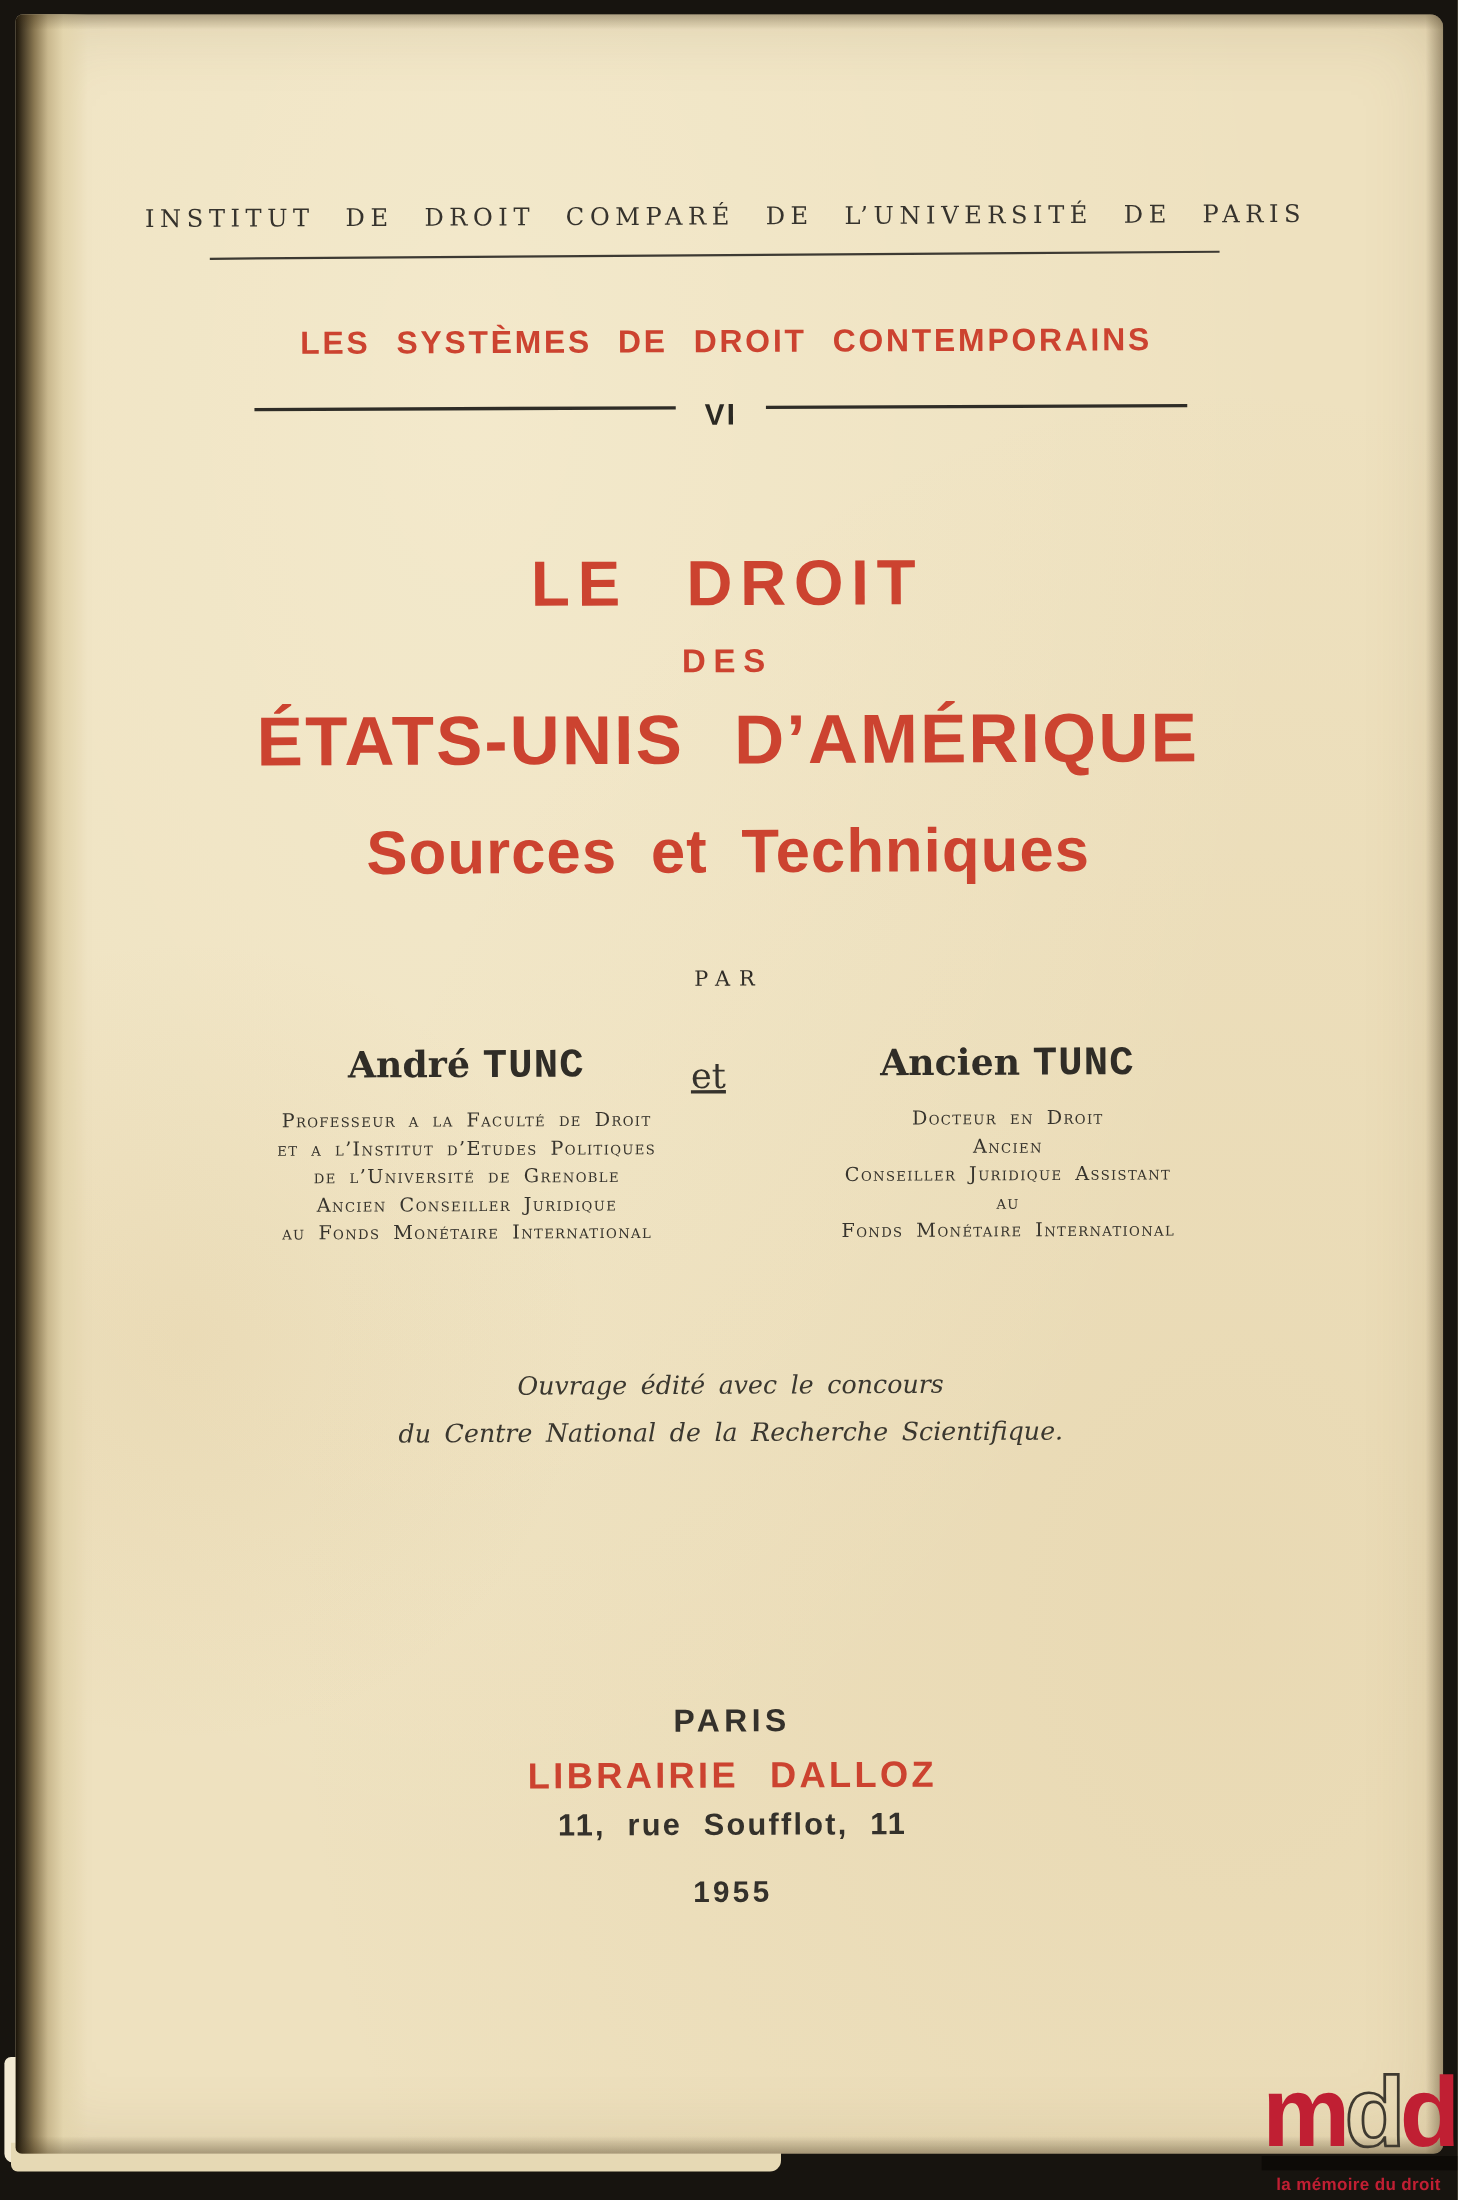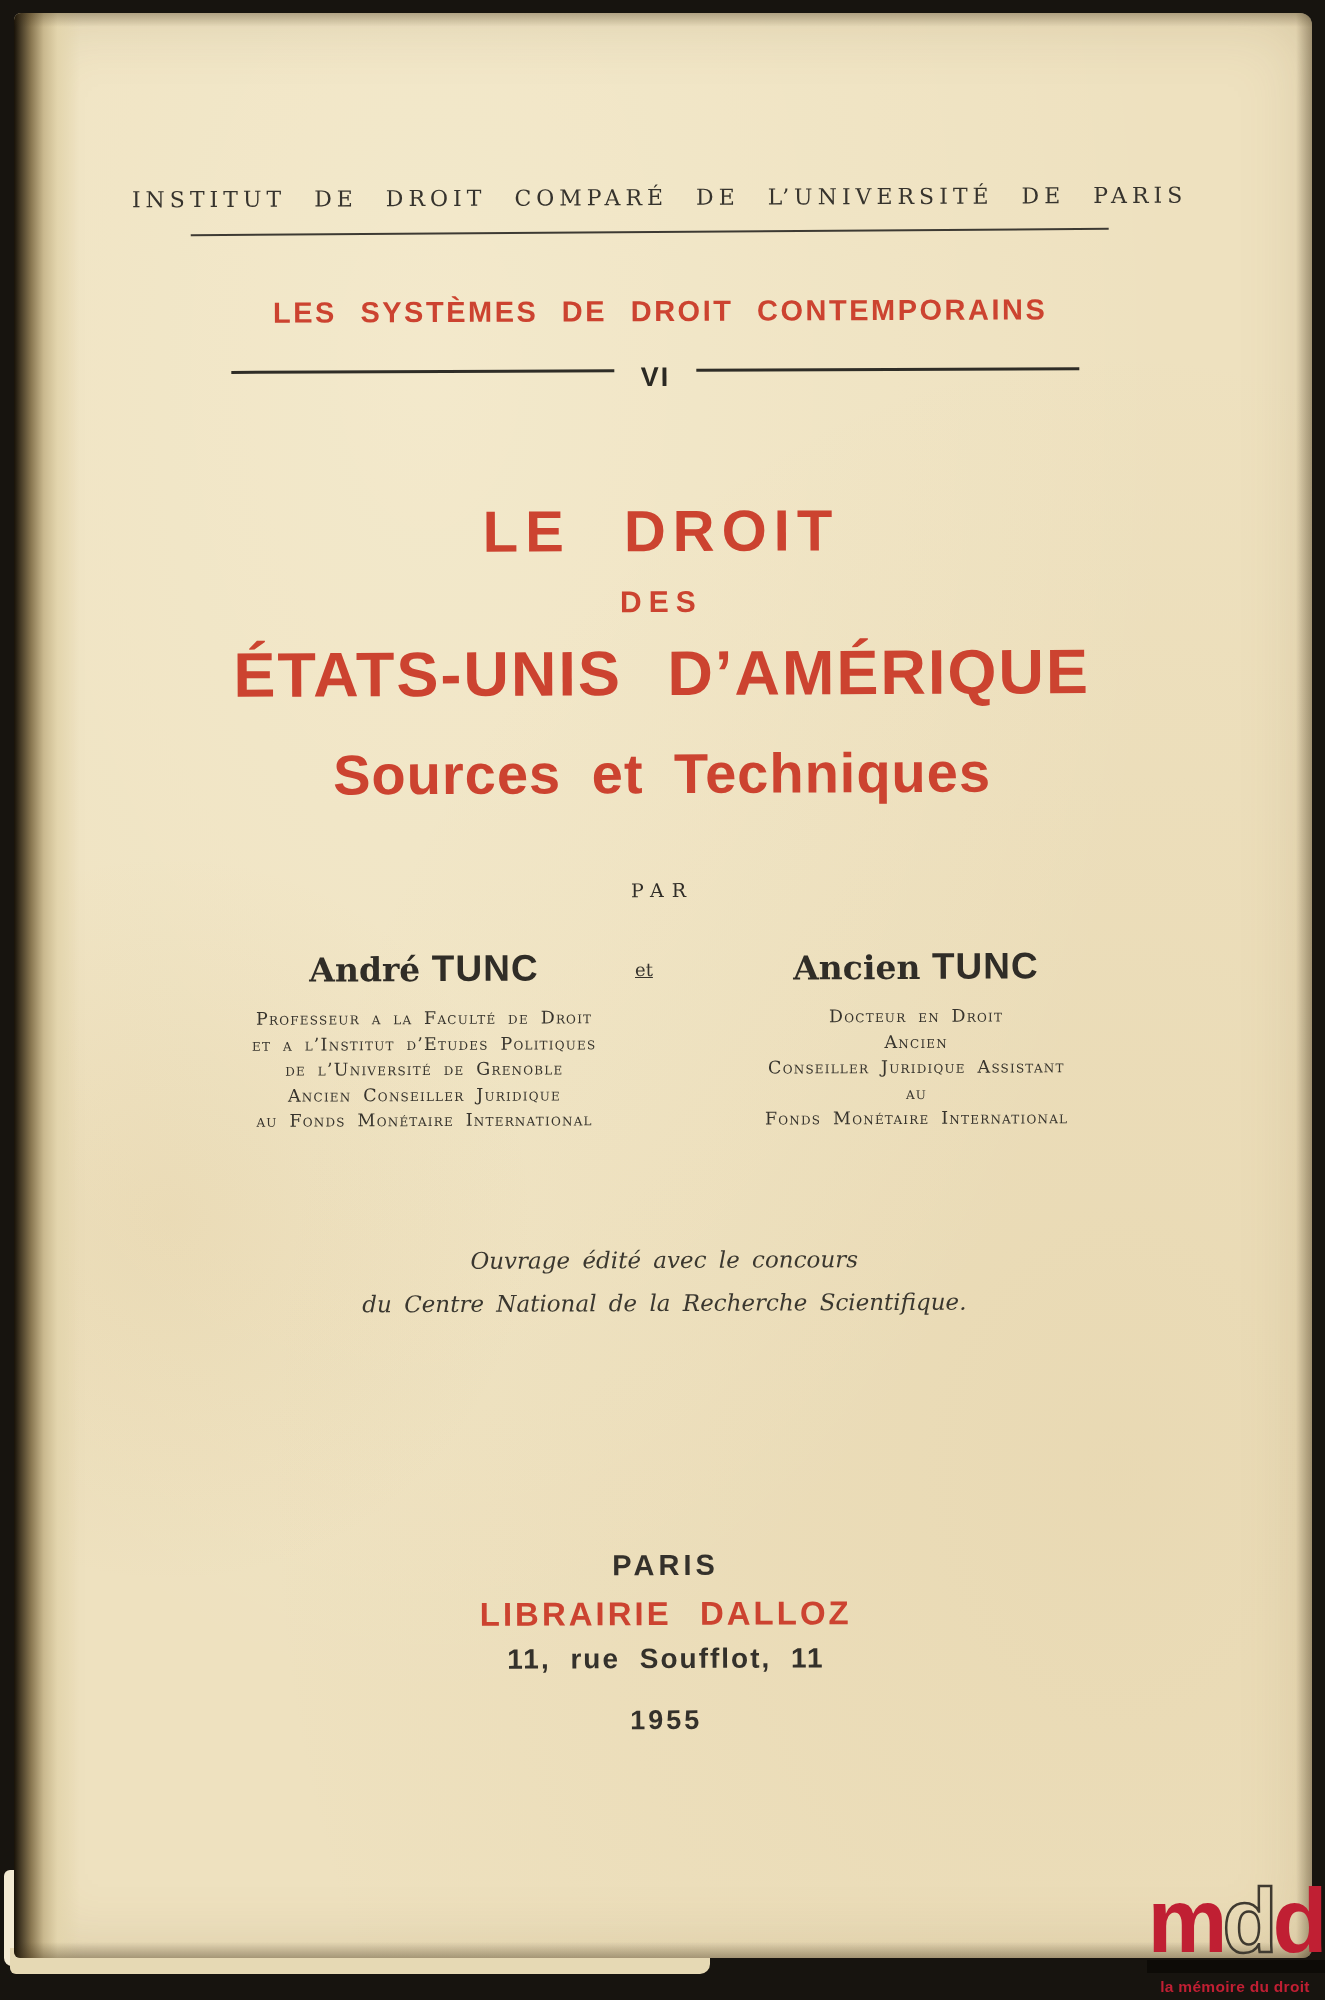--- a/index.html
+++ b/index.html
@@ -46,24 +46,24 @@
   .title3{top:624px;font-weight:bold;font-size:63px;letter-spacing:2px;word-spacing:26px;color:#cc4330;white-space:nowrap;}
   .subtitle{top:728px;font-weight:bold;font-size:56px;letter-spacing:1px;word-spacing:14px;color:#cc4330;}
 
   .byline{top:866px;font-family:"DejaVu Serif","Liberation Serif",serif;
           font-size:19px;letter-spacing:8px;color:#302d27;}
 
   .author-col{position:absolute;top:934px;width:520px;}
   .author-left{left:150px;}
   .author-right{left:642px;}
   .author-et{position:absolute;top:946px;left:600px;width:60px;
-             font-family:"DejaVu Serif","Liberation Serif",serif;font-size:18px;color:#36332d;text-decoration:underline;}
+             font-family:"DejaVu Serif","Liberation Serif",serif;font-size:32px;color:#36332d;text-decoration:underline;}
   .author-name{font-family:"DejaVu Serif","Liberation Serif",serif;font-weight:bold;
                font-size:33px;color:#302d27;white-space:nowrap;}
-  .author-name .last{font-family:Liberation Sans, sans-serif;font-size:37px;letter-spacing:1px;}
+  .author-name .last{font-family:Liberation Mono, monospace;font-size:37px;letter-spacing:1px;}
   .creds{margin-top:16px;font-family:"DejaVu Serif","Liberation Serif",serif;
          font-variant:small-caps;font-size:17.5px;line-height:25.5px;
          letter-spacing:1.2px;word-spacing:5px;color:#37342d;}
 
   .note{top:1226px;font-family:"DejaVu Serif","Liberation Serif",serif;font-style:italic;
         font-size:23px;line-height:43px;word-spacing:5px;color:#3a372f;}
 
   .imp-city{top:1536px;font-weight:bold;font-size:29px;letter-spacing:4px;color:#34312b;}
   .imp-pub{top:1582px;font-weight:bold;font-size:33px;letter-spacing:3px;word-spacing:16px;color:#cc4330;}
   .imp-addr{top:1630px;font-weight:bold;font-size:28px;letter-spacing:2px;word-spacing:10px;color:#34312b;}

